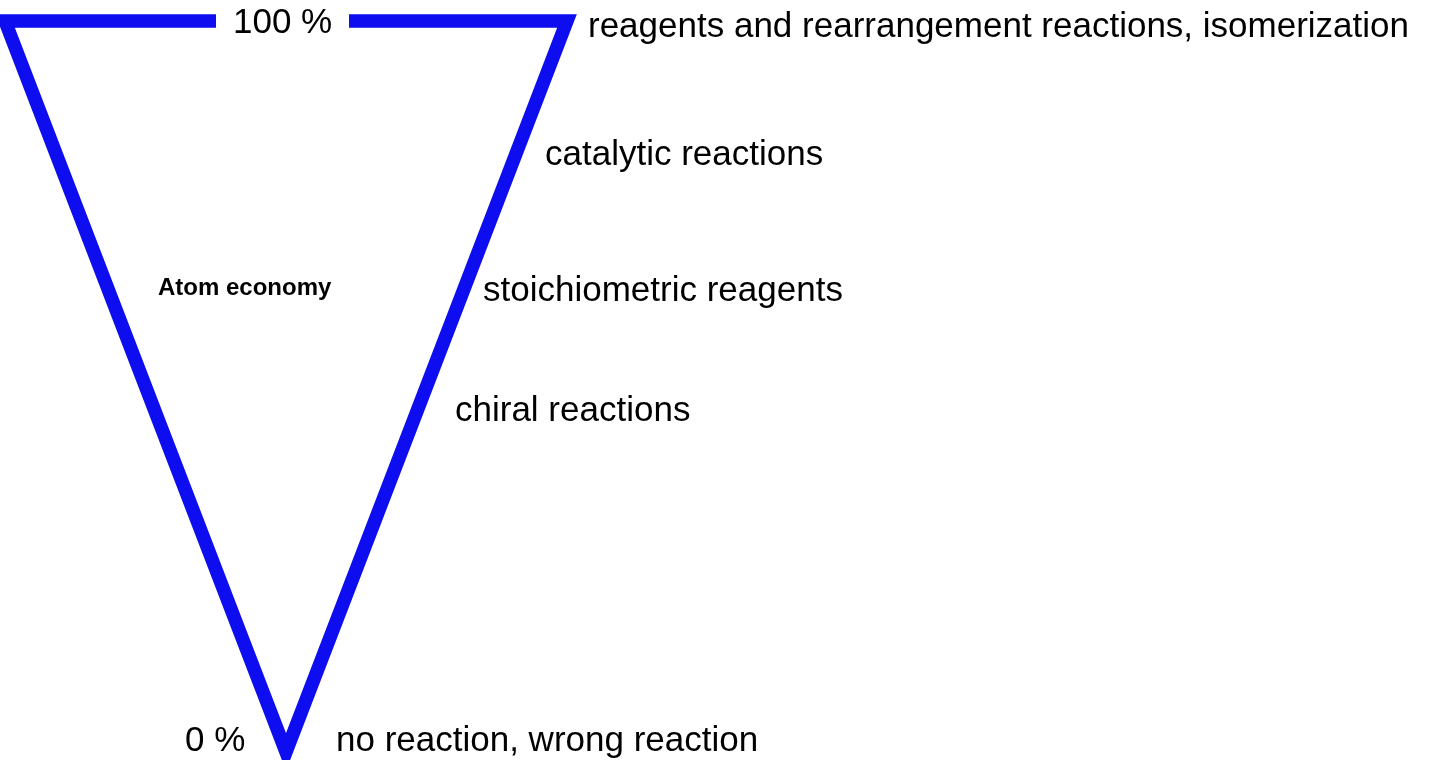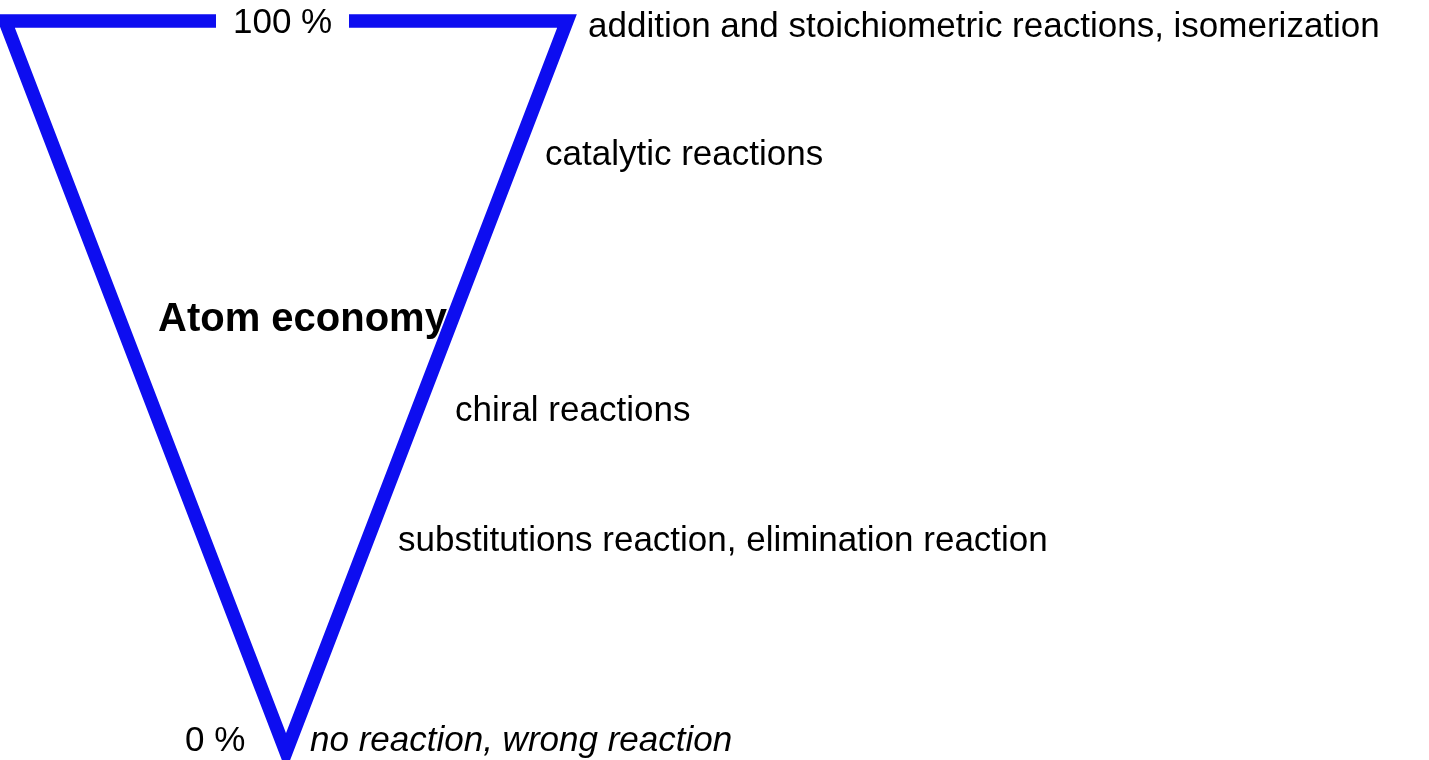--- a/index.html
+++ b/index.html
@@ -34,49 +34,48 @@
     left: 216px;
     top: 2px;
     padding: 0 17px;
     background: #ffffff; 
   }
   .level-0 { left: 588px; top: 6px; }
   .level-1 { left: 545px; top: 134px; text-align: center; }
   .center-label {
     left: 158px;
     top: 268px;
-    font-size: 40px;
+    font-size: 24px;
     font-weight: bold;
-    margin-top: 30px;
   }
   .level-2 { left: 483px; top: 270px; }
   .level-3 { left: 455px; top: 390px; }
   .level-4 { left: 398px; top: 520px; }
   .scale-bottom { left: 185px; top: 720px; }
-  .level-5 { left: 310px; top: 720px; font-style: italic; }
+  .level-5 { left: 336px; top: 720px; }
 </style>
 </head>
 <body>
 
 <div class="canvas" style="background: rgb(255, 255, 255); color: rgb(0, 0, 0);">
 
   <svg class="funnel-svg" width="1429" height="760" viewBox="0 0 1429 760" aria-hidden="true">
     <polygon points="5,21 567,21 286,752" fill="none" stroke="var(--triangle-color, #0d0df0)" stroke-width="13.5" stroke-linejoin="miter"></polygon>
   </svg>
 
   <span class="label scale-top">100 %</span>
 
-  <span class="label level-0">addition and stoichiometric reactions, isomerization</span>
+  <span class="label level-0">reagents and rearrangement reactions, isomerization</span>
 
   <span class="label level-1">catalytic reactions</span>
 
   <span class="label center-label">Atom economy</span>
 
+  <span class="label level-2">stoichiometric reagents</span>
 
   <span class="label level-3">chiral reactions</span>
 
-  <span class="label level-4">substitutions reaction, elimination reaction</span>
 
   <span class="label scale-bottom">0 %</span>
 
   <span class="label level-5">no reaction, wrong reaction</span>
 
 </div>
 
 </body></html>

